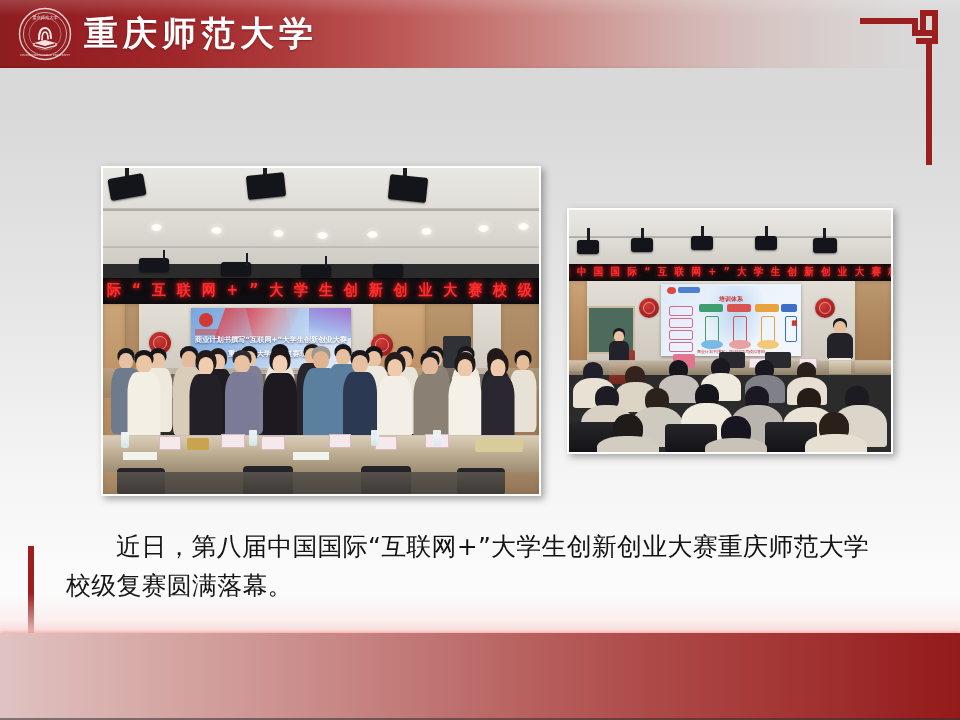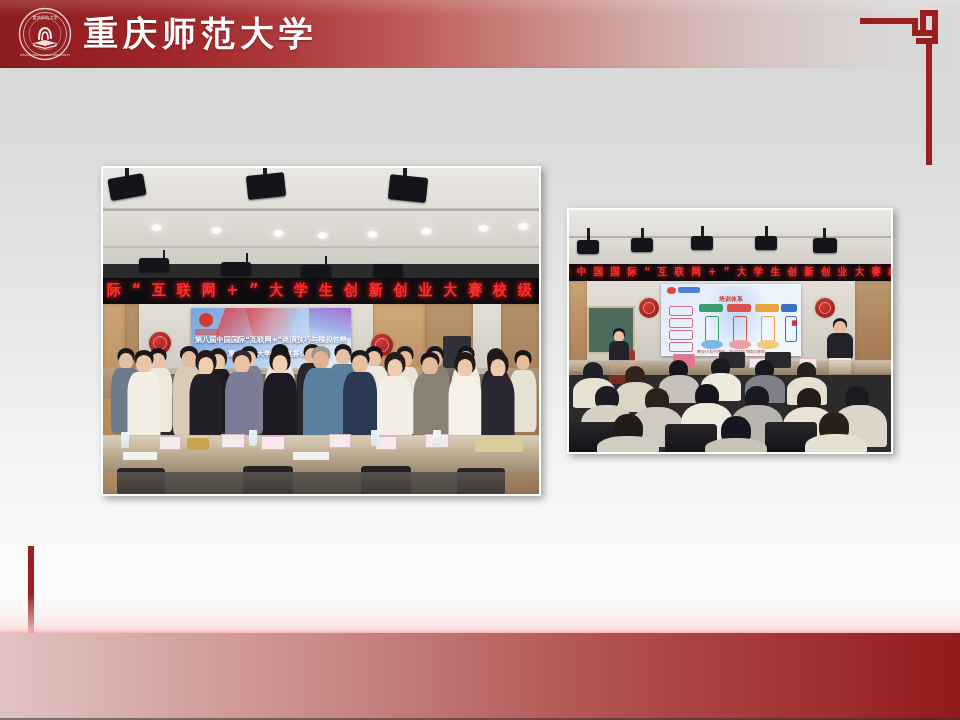--- a/index.html
+++ b/index.html
@@ -343,21 +343,21 @@
 
       <div class="crest" style="left:46px;  top:164px; width:22px; height:22px;"></div>
       <div class="crest" style="left:268px; top:166px; width:22px; height:22px;"></div>
 
       <div class="projector-screen" style="left:88px; top:140px; width:160px; height:62px;">
         <div class="screen-deco-a" style="left:30px;  top:-8px; width:74px; height:40px; transform:skewX(-20deg);"></div>
         <div class="screen-deco-a" style="left:58px;  top:-4px; width:40px; height:34px; transform:skewX(14deg); opacity:.7;"></div>
         <div class="screen-deco-b" style="left:118px; top:-4px; width:44px; height:34px;"></div>
         <div style="position:absolute;left:8px;top:5px;width:14px;height:14px;border-radius:50%;background:#cf3a36;"></div>
         <div style="position:absolute;left:4px;top:21px;width:24px;height:6px;background:rgba(220,70,66,.55);"></div>
-        <div class="screen-title-line" style="top:27px; font-size:7.2px;">第八届中国国际“互联网+”路演技巧与模拟答辩</div>
+        <div class="screen-title-line" style="top:27px; font-size:7.2px;">商业计划书撰写“互联网+”大学生创新创业大赛</div>
         <div class="screen-title-line" style="top:41px; font-size:7.2px;">重庆师范大学校级复赛现场</div>
       </div>
 
       <div class="stage-floor" style="top:200px;height:30px;opacity:.55;"></div>
 
       <div class="person" style="left:8px;  bottom:60px; width:30px; height:86px;">
         <div class="hair" style="top:0;  width:17px; height:15px; background:#19181c;"></div>
         <div class="head" style="top:5px; width:14px; height:16px; background:#e6c0a2;"></div>
         <div class="body" style="top:20px;width:30px; height:66px; background:#6e7b8d;"></div>
       </div>
@@ -614,20 +614,21 @@
       <div class="chair-back" style="left:196px;top:212px;width:52px; height:30px;"></div>
       <div class="audience-head" style="left:44px; top:204px; width:30px; height:30px; background:#201a18;"></div>
       <div class="audience-shoulders" style="left:28px; top:226px; width:62px; height:24px; background:#d3ccc0;"></div>
       <div class="audience-head" style="left:152px;top:206px; width:30px; height:30px; background:#171620;"></div>
       <div class="audience-shoulders" style="left:136px;top:228px; width:62px; height:22px; background:#c9c3b7;"></div>
       <div class="audience-head" style="left:250px;top:202px; width:30px; height:30px; background:#2a2019;"></div>
       <div class="audience-shoulders" style="left:236px;top:224px; width:62px; height:26px; background:#e6e0d3;"></div>
     </div>
   </div>
 
+  <div id="caption">近日，第八届中国国际“互联网+”大学生创新创业大赛重庆师范大学校级复赛圆满落幕。</div>
 
   <div class="corner-ornament" id="corner-bottom-left">
     <svg width="78" height="155" viewBox="0 0 78 155" style="transform:scale(-1,-1);">
       <g fill="#9c1f1f">
         <rect x="0" y="8" width="58" height="6"></rect>
         <rect x="52" y="8" width="6" height="18"></rect>
         <rect x="52" y="20" width="20" height="6"></rect>
         <rect x="60" y="0" width="6" height="26"></rect>
         <rect x="60" y="0" width="18" height="6"></rect>
         <rect x="72" y="0" width="6" height="34"></rect>

